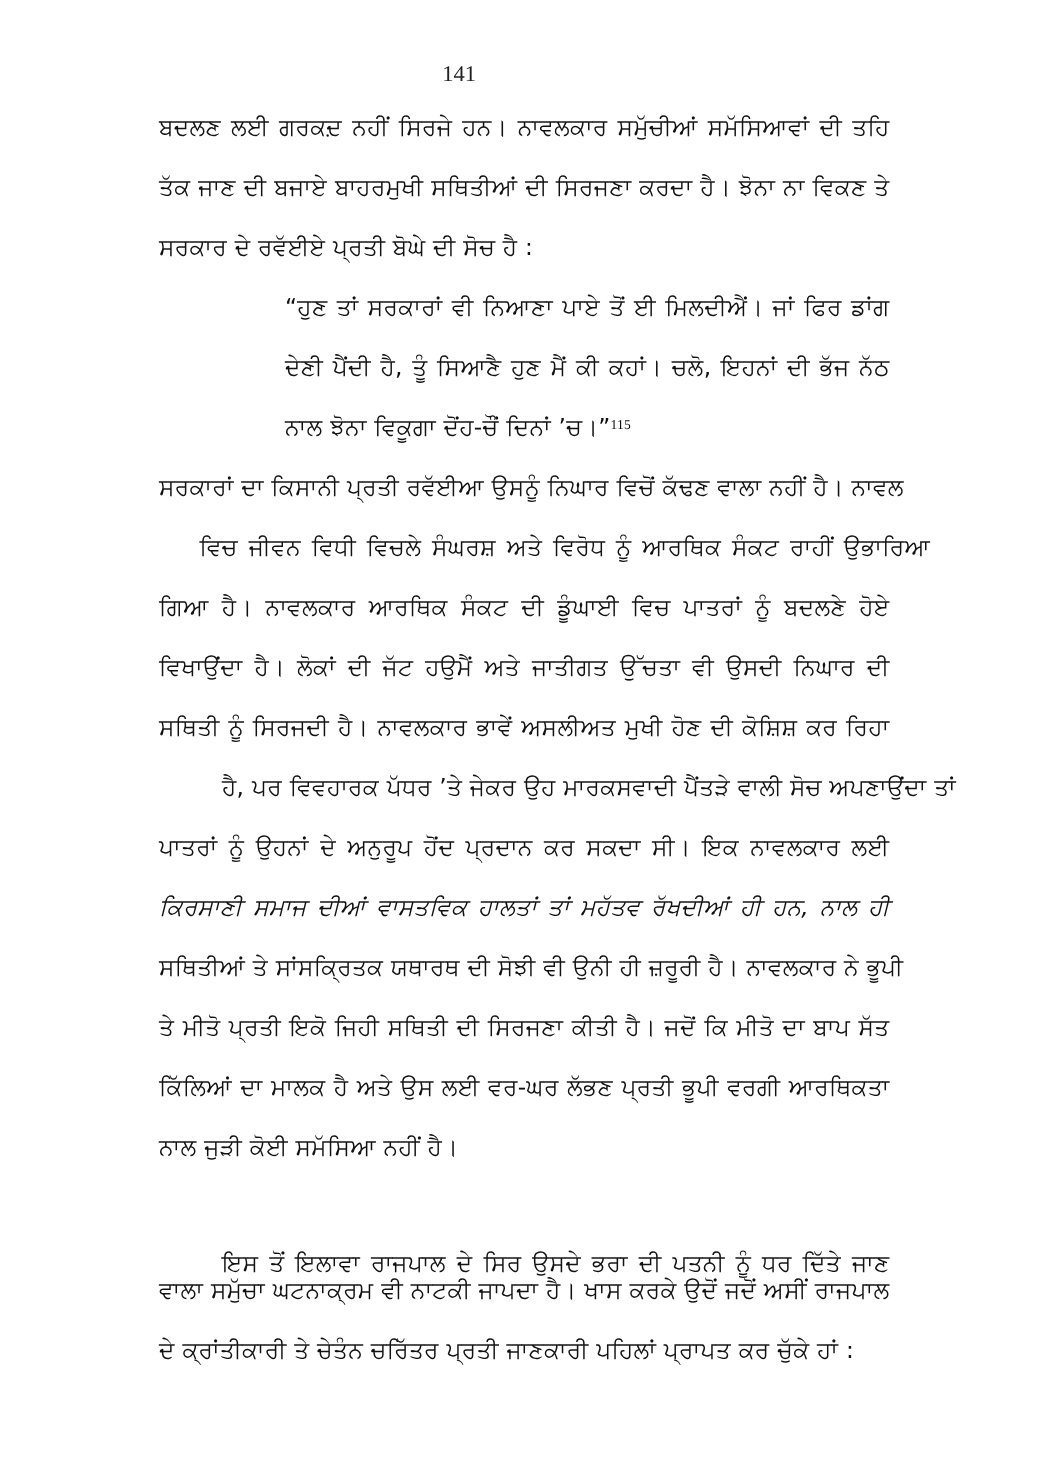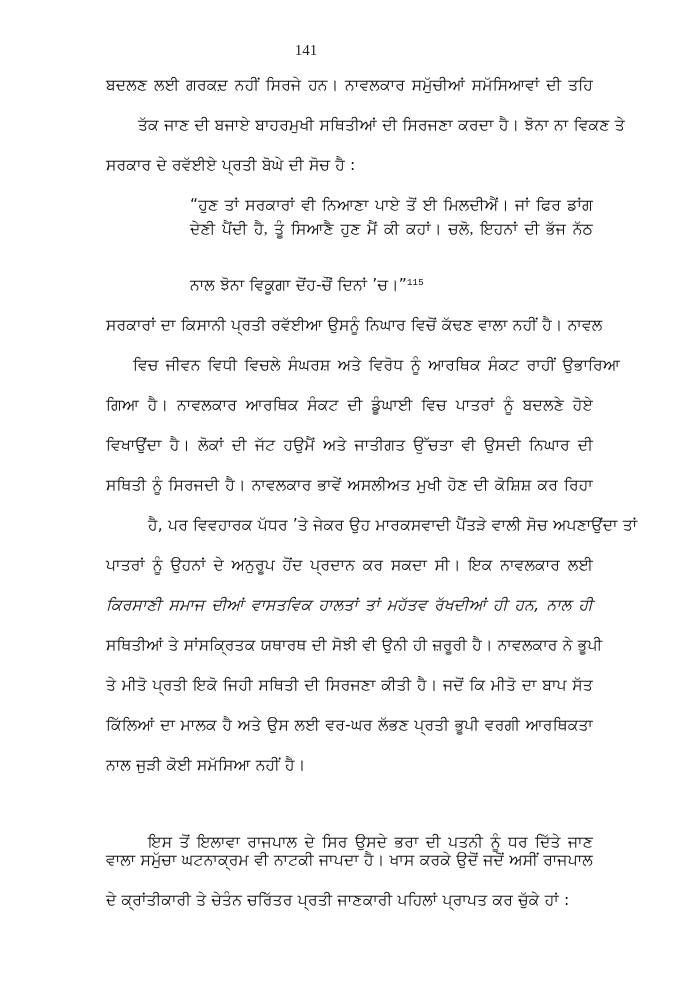--- a/index.html
+++ b/index.html
@@ -44,43 +44,43 @@
     .line.quote {
       left: 190px;
       width: 403px;
     }
     .line.indent {
       left: 148px;
       width: 445px;
       margin-top: 22px;
     }
     sup.fn {
-      font-family: Liberation Mono, monospace;
+      font-family: Liberation Serif, serif;
       font-size: 9px;
       vertical-align: top;
       position: relative;
       top: -2px;
     }
   </style>
 </head>
 <body>
 
 <div>
 
   <div class="page-number">141</div>
 
   <div>
     <div class="line" style="top:73px;">ਬਦਲਣ ਲਈ ਗਰਕਦ਼ ਨਹੀਂ ਸਿਰਜੇ ਹਨ। ਨਾਵਲਕਾਰ ਸਮੁੱਚੀਆਂ ਸਮੱਸਿਆਵਾਂ ਦੀ ਤਹਿ</div>
-    <div class="line" style="top:113px;margin-left:32px;">ਤੱਕ ਜਾਣ ਦੀ ਬਜਾਏ ਬਾਹਰਮੁਖੀ ਸਥਿਤੀਆਂ ਦੀ ਸਿਰਜਣਾ ਕਰਦਾ ਹੈ। ਝੋਨਾ ਨਾ ਵਿਕਣ ਤੇ</div>
+    <div class="line" style="top:113px;">ਤੱਕ ਜਾਣ ਦੀ ਬਜਾਏ ਬਾਹਰਮੁਖੀ ਸਥਿਤੀਆਂ ਦੀ ਸਿਰਜਣਾ ਕਰਦਾ ਹੈ। ਝੋਨਾ ਨਾ ਵਿਕਣ ਤੇ</div>
     <div class="line last" style="top:153px;">ਸਰਕਾਰ ਦੇ ਰਵੱਈਏ ਪ੍ਰਤੀ ਬੋਘੇ ਦੀ ਸੋਚ ਹੈ :</div>
   </div>
 
   <div>
     <div class="line quote" style="top:193px;">“ਹੁਣ ਤਾਂ ਸਰਕਾਰਾਂ ਵੀ ਨਿਆਣਾ ਪਾਏ ਤੋਂ ਈ ਮਿਲਦੀਐਂ। ਜਾਂ ਫਿਰ ਡਾਂਗ</div>
-    <div class="line quote" style="top:217px;font-family:Liberation Serif, serif;">ਦੇਣੀ ਪੈਂਦੀ ਹੈ, ਤੂੰ ਸਿਆਣੈ ਹੁਣ ਮੈਂ ਕੀ ਕਹਾਂ। ਚਲੋ, ਇਹਨਾਂ ਦੀ ਭੱਜ ਨੱਠ</div>
+    <div class="line quote" style="top:233px;">ਦੇਣੀ ਪੈਂਦੀ ਹੈ, ਤੂੰ ਸਿਆਣੈ ਹੁਣ ਮੈਂ ਕੀ ਕਹਾਂ। ਚਲੋ, ਇਹਨਾਂ ਦੀ ਭੱਜ ਨੱਠ</div>
     <div class="line quote last" style="top:273px;"><span>ਨਾਲ ਝੋਨਾ ਵਿਕੂਗਾ ਦੋਂਹ-ਚੌਂ ਦਿਨਾਂ ’ਚ।”</span><sup class="fn">115</sup></div>
   </div>
 
   <div>
     <div class="line" style="top:313px;">ਸਰਕਾਰਾਂ ਦਾ ਕਿਸਾਨੀ ਪ੍ਰਤੀ ਰਵੱਈਆ ਉਸਨੂੰ ਨਿਘਾਰ ਵਿਚੋਂ ਕੱਢਣ ਵਾਲਾ ਨਹੀਂ ਹੈ। ਨਾਵਲ</div>
     <div class="line" style="top:353px;margin-left:27px;">ਵਿਚ ਜੀਵਨ ਵਿਧੀ ਵਿਚਲੇ ਸੰਘਰਸ਼ ਅਤੇ ਵਿਰੋਧ ਨੂੰ ਆਰਥਿਕ ਸੰਕਟ ਰਾਹੀਂ ਉਭਾਰਿਆ</div>
     <div class="line" style="top:393px;">ਗਿਆ ਹੈ। ਨਾਵਲਕਾਰ ਆਰਥਿਕ ਸੰਕਟ ਦੀ ਡੂੰਘਾਈ ਵਿਚ ਪਾਤਰਾਂ ਨੂੰ ਬਦਲਣੇ ਹੋਏ</div>
     <div class="line" style="top:433px;">ਵਿਖਾਉਂਦਾ ਹੈ। ਲੋਕਾਂ ਦੀ ਜੱਟ ਹਉਮੈਂ ਅਤੇ ਜਾਤੀਗਤ ਉੱਚਤਾ ਵੀ ਉਸਦੀ ਨਿਘਾਰ ਦੀ</div>
     <div class="line" style="top:473px;">ਸਥਿਤੀ ਨੂੰ ਸਿਰਜਦੀ ਹੈ। ਨਾਵਲਕਾਰ ਭਾਵੇਂ ਅਸਲੀਅਤ ਮੁਖੀ ਹੋਣ ਦੀ ਕੋਸ਼ਿਸ਼ ਕਰ ਰਿਹਾ</div>
     <div class="line" style="top:513px;margin-left:42px;">ਹੈ, ਪਰ ਵਿਵਹਾਰਕ ਪੱਧਰ ’ਤੇ ਜੇਕਰ ਉਹ ਮਾਰਕਸਵਾਦੀ ਪੈਂਤੜੇ ਵਾਲੀ ਸੋਚ ਅਪਣਾਉਂਦਾ ਤਾਂ</div>

